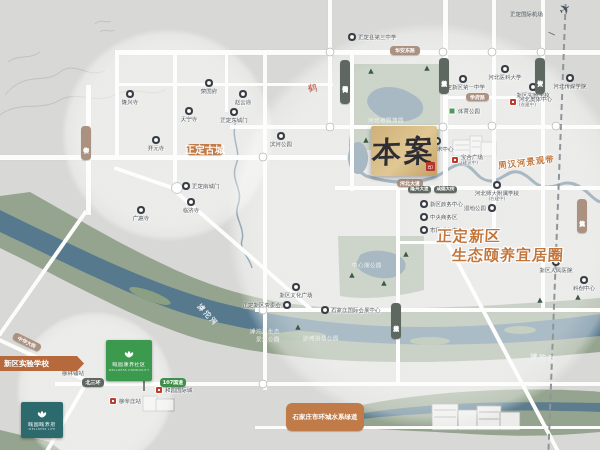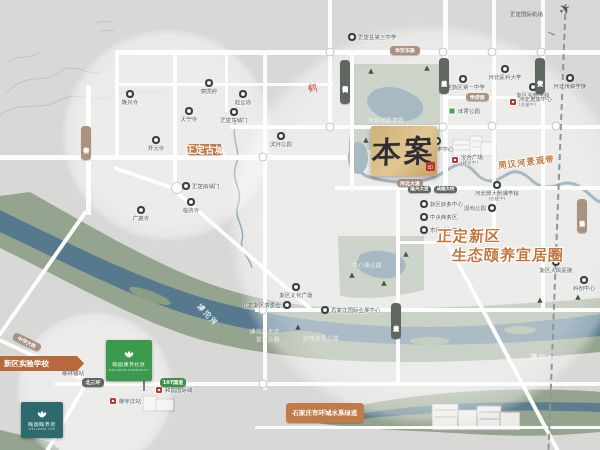--- a/index.html
+++ b/index.html
@@ -190,21 +190,21 @@
       <div class="tree" style="left: 406px; top: 254px;">▲</div>
       <div class="tree" style="left: 352px; top: 275px;">▲</div>
       <div class="tree" style="left: 298px; top: 327px;">▲</div>
       <div class="tree" style="left: 384px; top: 283px;">▲</div>
       <div class="tree" style="left: 540px; top: 300px;">▲</div>
       <div class="tree" style="left: 578px; top: 297px;">▲</div>
       <div class="badge tan" style="left: 390px; top: 46px; width: 30px; height: 9px; font-size: 5px;">华安东路</div>
       <div class="badge tan" style="left: 466px; top: 93px; width: 23px; height: 8px; font-size: 5px;">学府路</div>
       <div class="badge tan" style="left: 397px; top: 179px; width: 26px; height: 8px; font-size: 5px;">河北大道</div>
       <div class="badge orange" style="left: 187px; top: 144px; width: 36px; height: 11px; font-size: 10px;">正定古城</div>
-      <div class="badge orange" style="left: 286px; top: 403px; width: 78px; height: 20px; font-size: 6.5px;">石家庄市环城水系绿道</div>
+      <div class="badge orange" style="left: 286px; top: 403px; width: 78px; height: 28px; font-size: 6.5px; border-radius: 6px;">石家庄市环城水系绿道</div>
       <div class="badge tan vert" style="left: 81px; top: 126px; width: 10px; height: 34px; font-size: 5.5px;">中华大街</div>
       <div class="badge tan" style="left: 12px; top: 338px; width: 30px; height: 8px; font-size: 5px; transform: rotate(26deg);">中华大街</div>
       <div class="badge dark vert" style="left: 340px; top: 60px; width: 10px; height: 44px; font-size: 5.5px;">园博园大街</div>
       <div class="badge dark vert" style="left: 439px; top: 58px; width: 10px; height: 36px; font-size: 5.5px;">新城大道</div>
       <div class="badge dark vert" style="left: 535px; top: 58px; width: 10px; height: 36px; font-size: 5.5px;">太行大街</div>
       <div class="badge dark vert" style="left: 391px; top: 303px; width: 10px; height: 36px; font-size: 5.5px;">新城大道</div>
       <div class="badge tan vert" style="left: 577px; top: 199px; width: 10px; height: 34px; font-size: 5.5px;">京广高铁</div>
       <div class="badge dark" style="left: 408px; top: 186px; width: 23px; height: 7px; font-size: 4.5px;">隆兴大道</div>
       <div class="badge dark" style="left: 434px; top: 186px; width: 23px; height: 7px; font-size: 4.5px;">成德大街</div>
       <div class="badge dark" style="left: 82px; top: 378px; width: 22px; height: 9px; font-size: 5px;">北三环</div>

